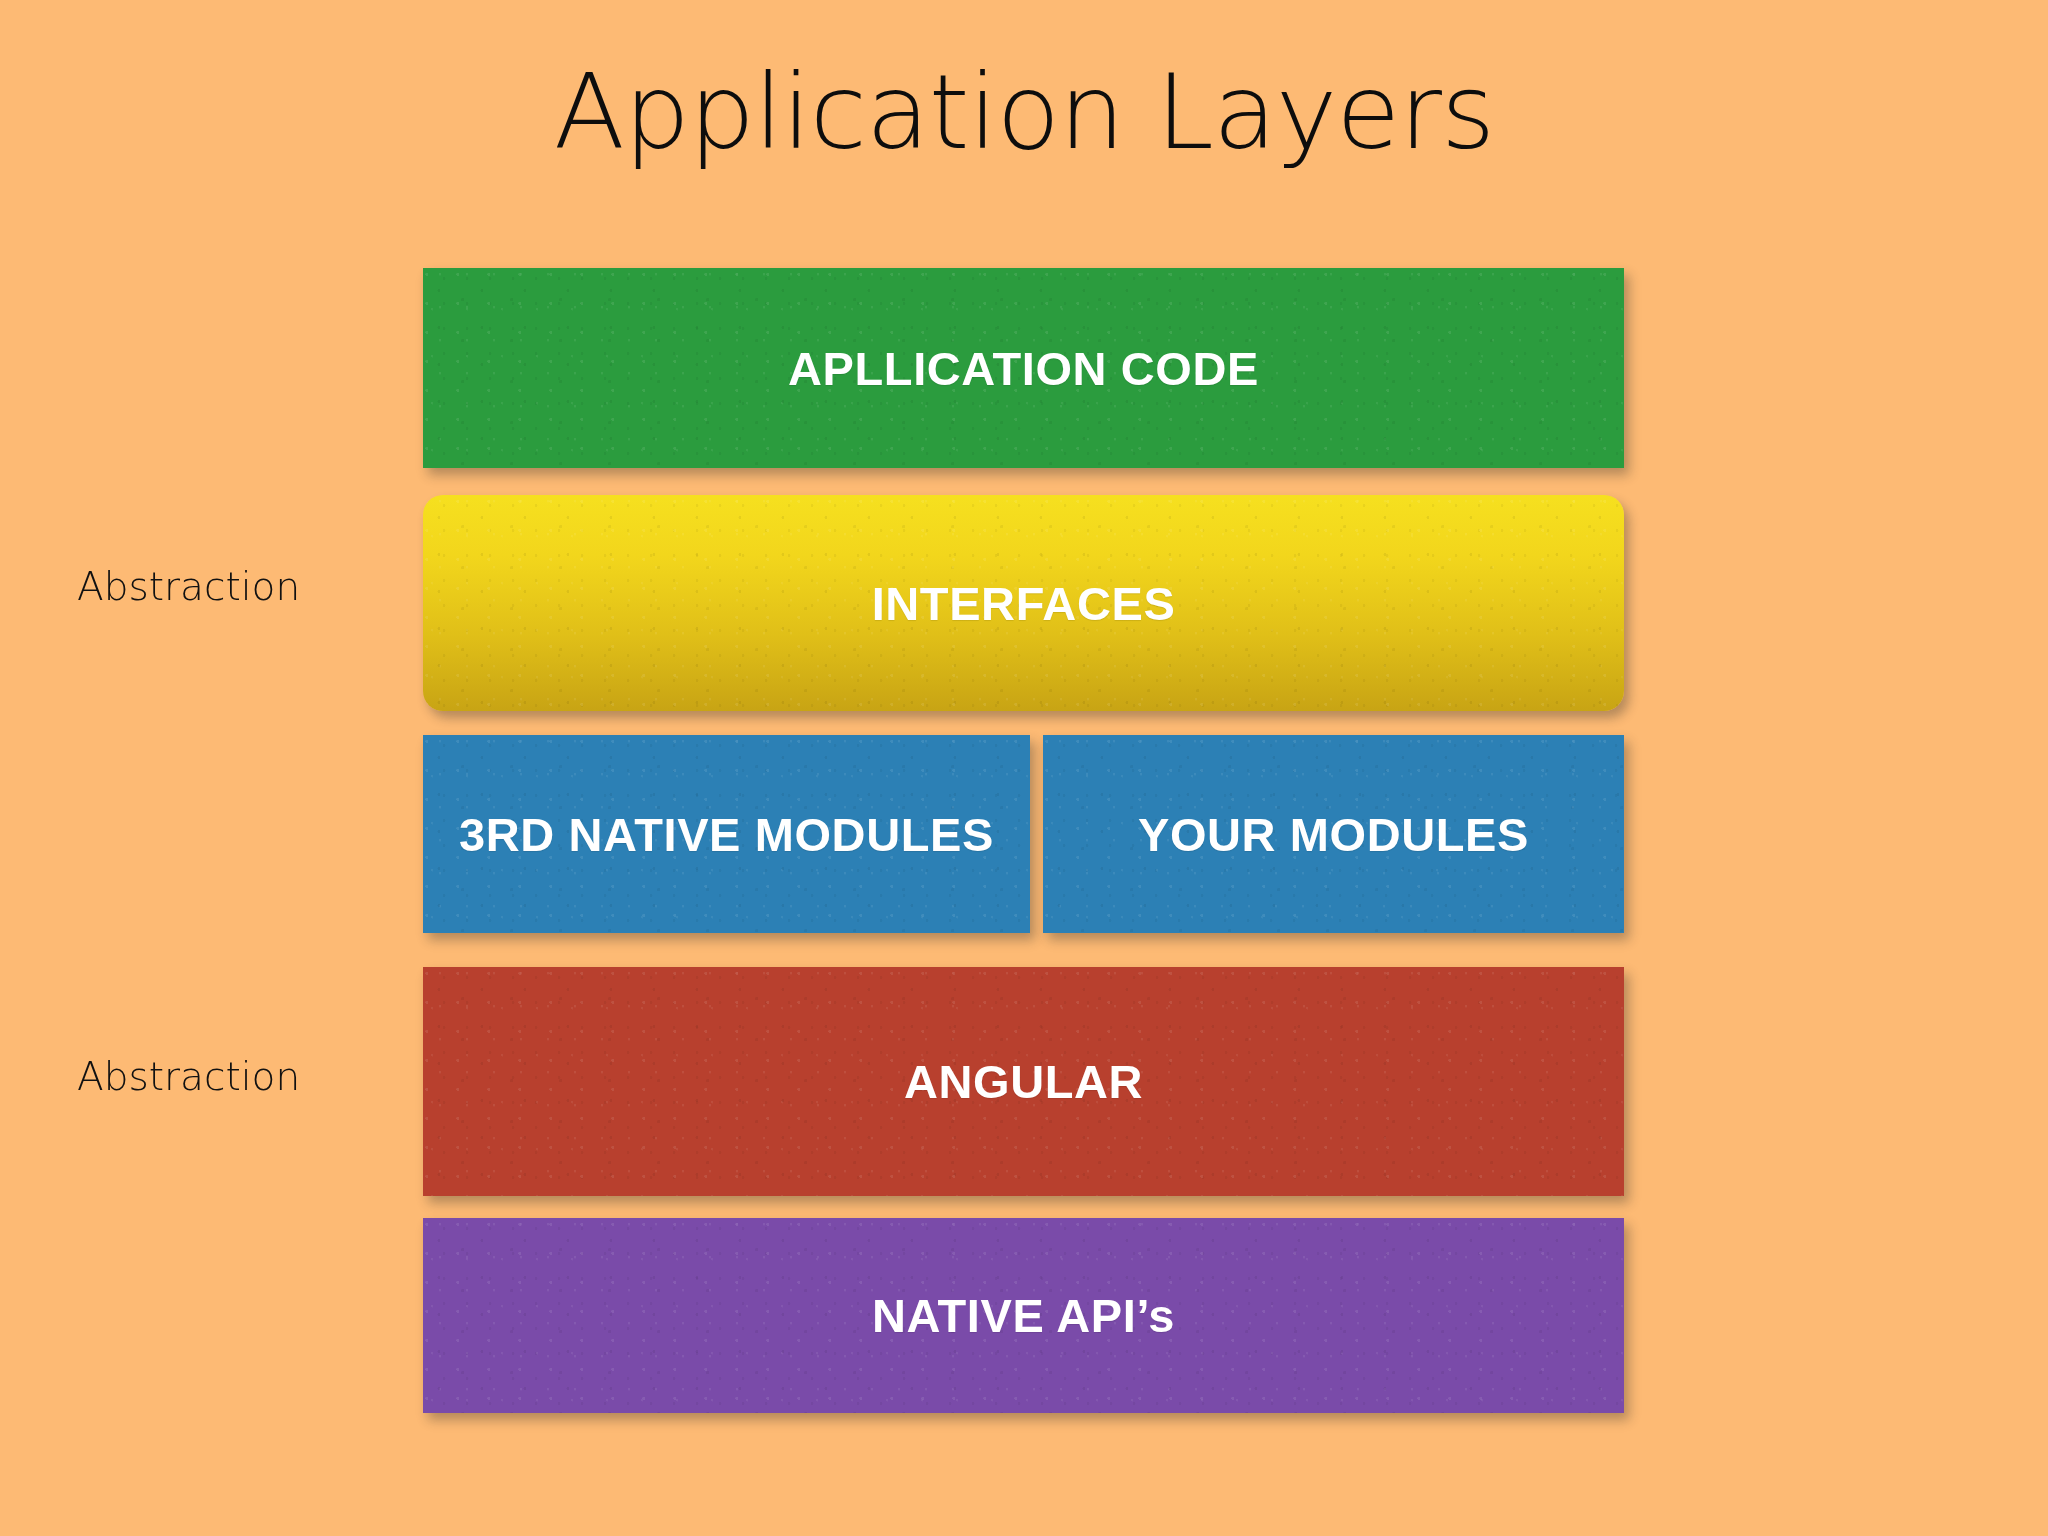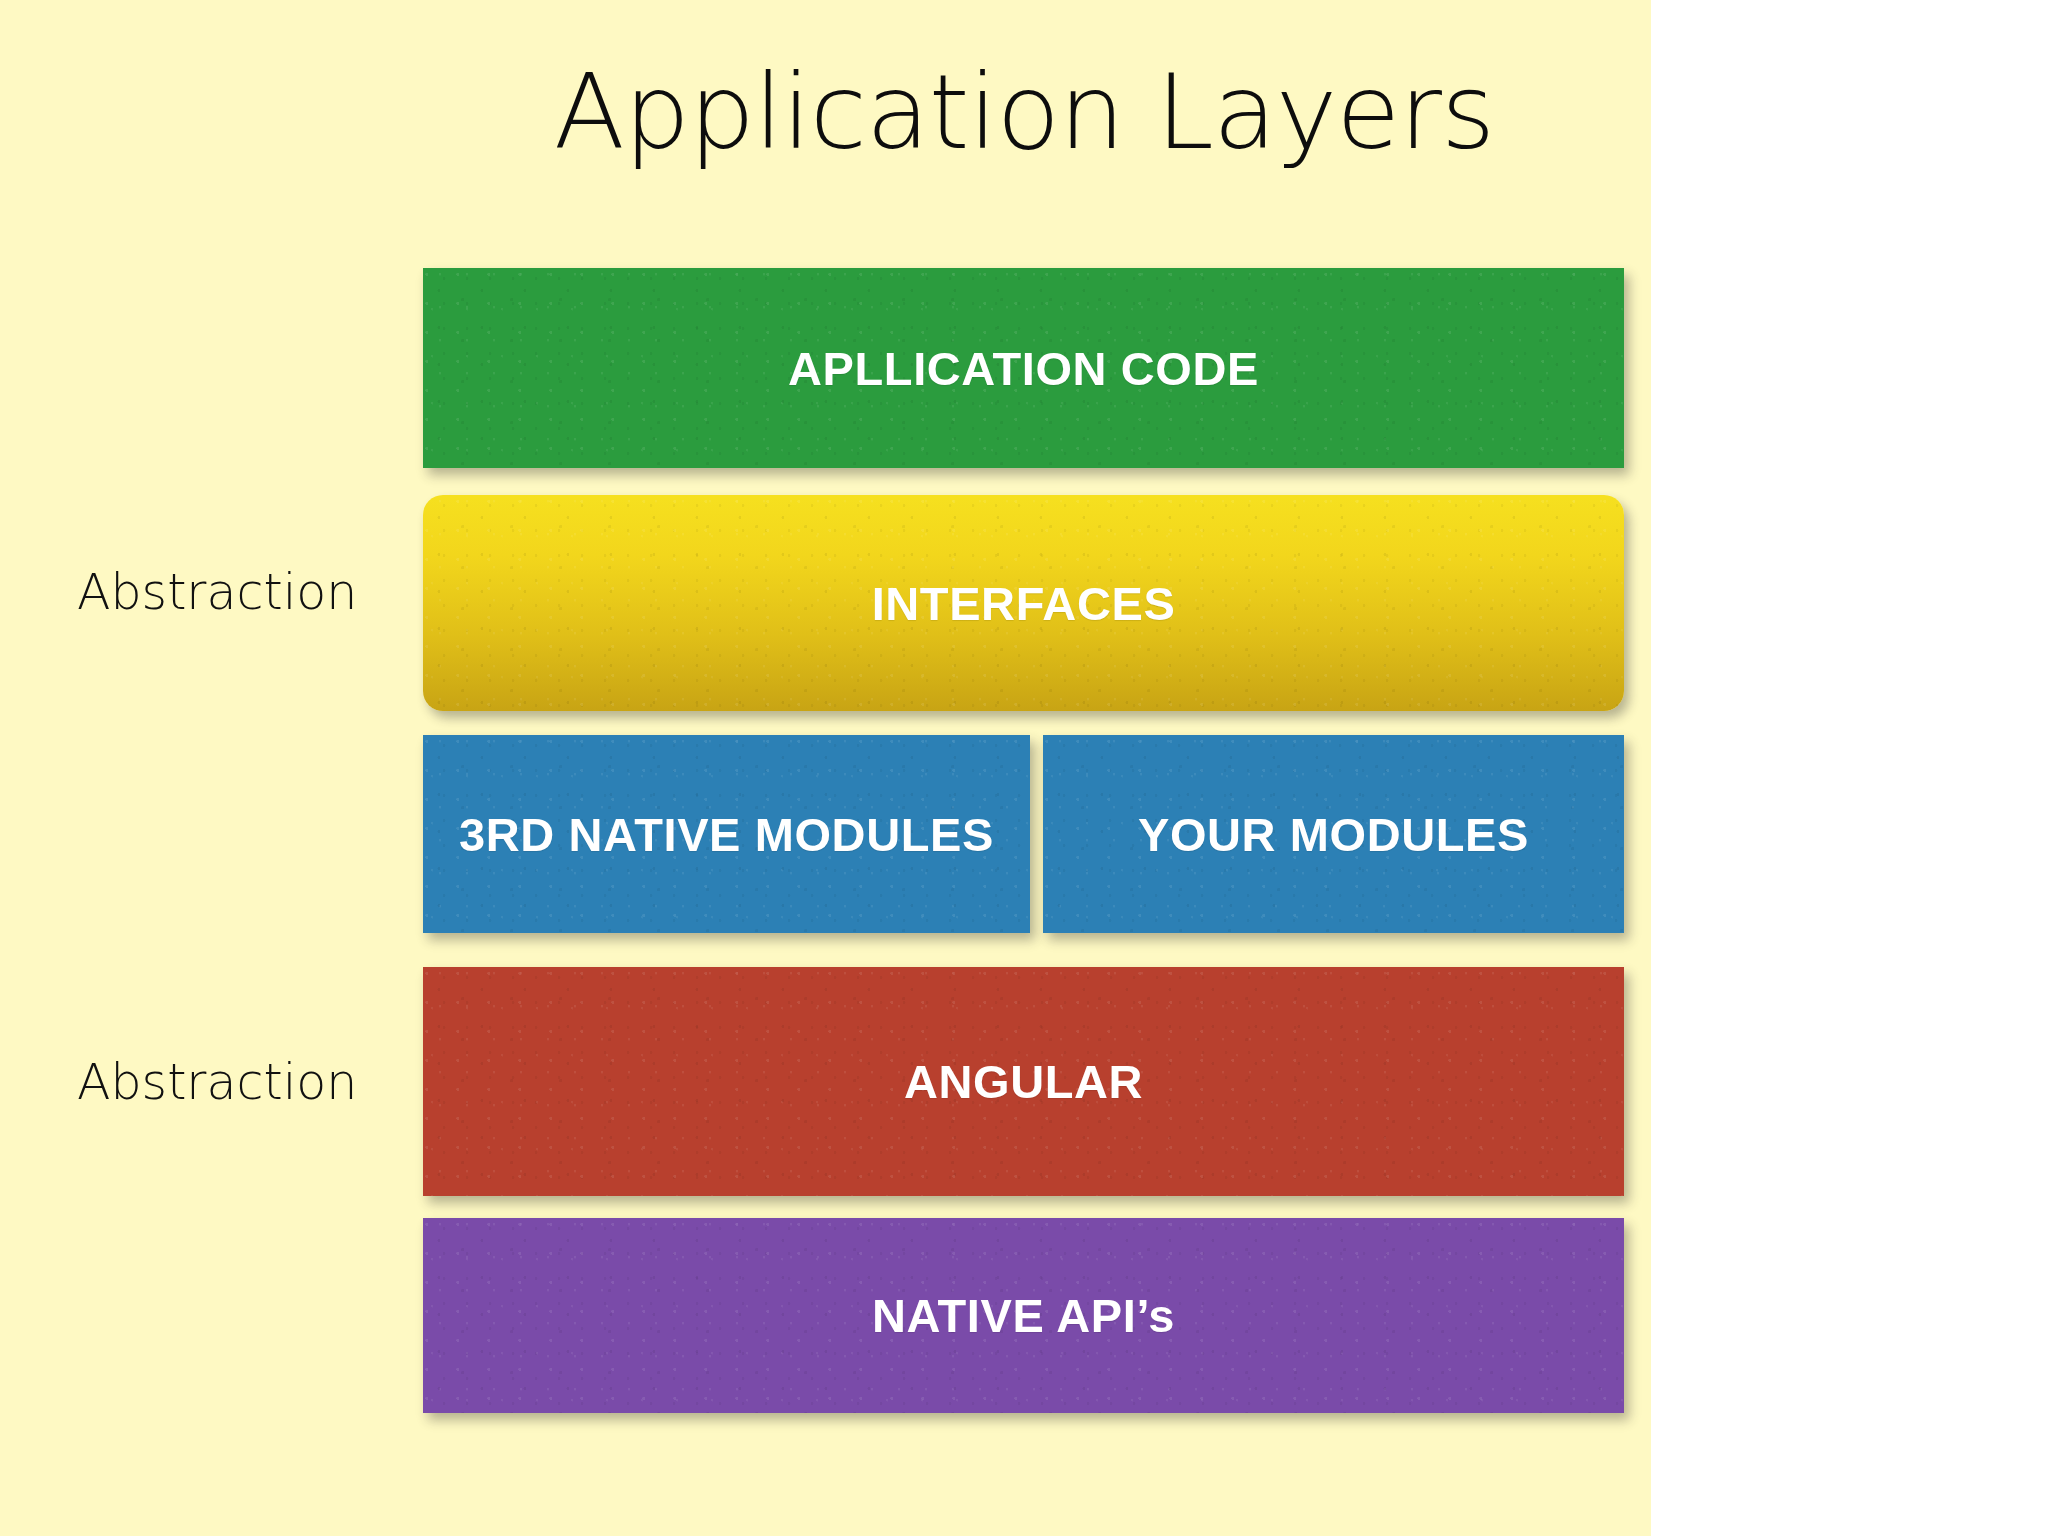--- a/index.html
+++ b/index.html
@@ -10,23 +10,23 @@
   body {
     width: 2048px;
     height: 1536px;
     overflow: hidden;
     font-family: "Liberation Sans", sans-serif;
     -webkit-font-smoothing: antialiased;
   }
 
   #slide {
     position: relative;
-    width: 1651px;
+    width: 2048px;
     height: 1536px;
-    background: #fef9c3;
+    background: #fdba74;
   }
 
   
   .slide-title {
     position: absolute;
     left: 0;
     top: 58px;
     width: 2048px;
     text-align: center;
     font-family: "DejaVu Sans", sans-serif;
@@ -36,21 +36,21 @@
     color: #0d0d0d;
     line-height: 1.05;
     font-stretch: condensed;
   }
 
   
   .abstraction-label {
     position: absolute;
     font-family: "DejaVu Sans", sans-serif;
     font-weight: 300;
-    font-size: 49px;
+    font-size: 39px;
     color: #111111;
     letter-spacing: 0px;
     white-space: nowrap;
   }
   #abstraction-1 { left: 77px; top: 564px; }
   #abstraction-2 { left: 77px; top: 1054px; }
 
   
   .layer-bar {
     position: absolute;

